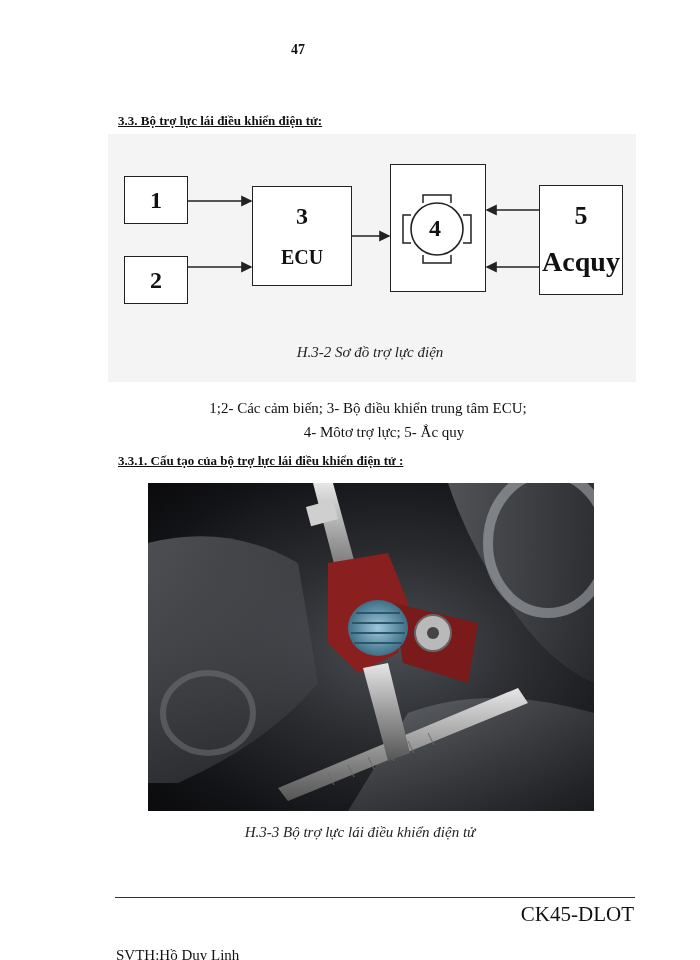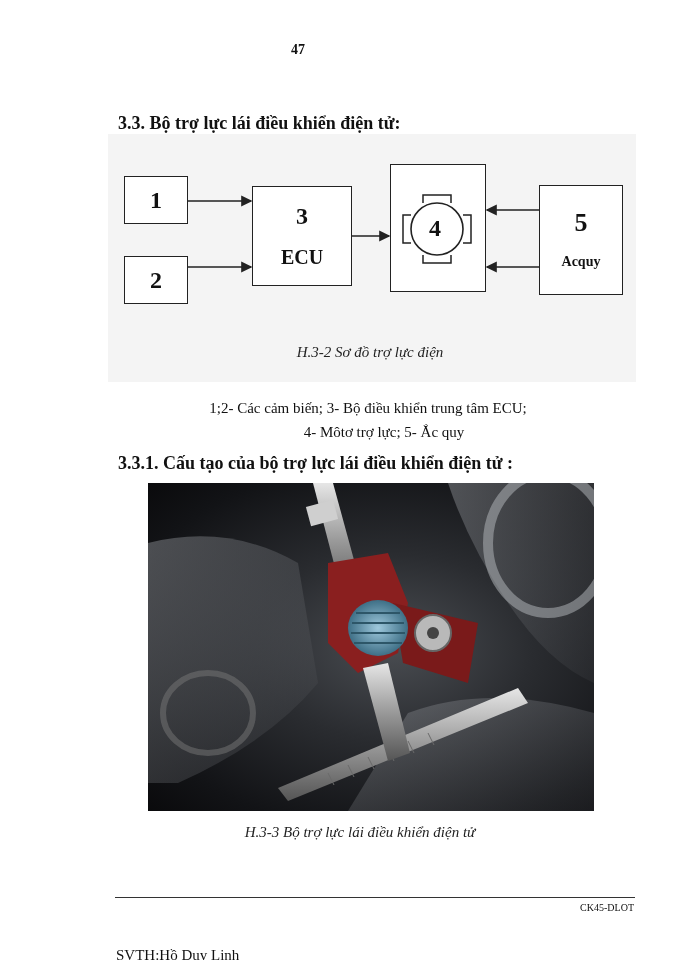--- a/index.html
+++ b/index.html
@@ -1,52 +1,52 @@
 <!DOCTYPE html>
 <html><head>
   <meta charset="utf-8">
   <style>
     * { margin: 0; padding: 0; box-sizing: border-box; }
     html, body { width: 700px; height: 960px; background: #ffffff; overflow: hidden; }
     body { position: relative; font-family: "Liberation Serif", "DejaVu Serif", serif; color: #111; }
 
     .page-number { position: absolute; top: 42px; left: 0; width: 596px; text-align: center; font-weight: bold; font-size: 14px; }
 
-    .h-section { position: absolute; left: 118px; font-weight: bold; font-size: 18px; }
+    .h-section { position: absolute; left: 118px; font-weight: bold; font-size: 13px; text-decoration: underline; }
     #h33 { top: 113px; }
     #h331 { top: 453px; }
 
     .diagram-panel { position: absolute; left: 108px; top: 134px; width: 528px; height: 248px; background: #f4f4f4; }
     .dbox { position: absolute; background: #ffffff; border: 1.6px solid #222; display: flex; align-items: center; justify-content: center; flex-direction: column; font-weight: bold; color: #111; }
     .dbox .num { font-size: 24px; line-height: 1; }
     .dbox .lbl { font-size: 20px; line-height: 1.1; margin-top: 18px; }
     #box1 { left: 16px; top: 42px; width: 64px; height: 48px; }
     #box2 { left: 16px; top: 122px; width: 64px; height: 48px; }
     #box3 { left: 144px; top: 52px; width: 100px; height: 100px; }
     #box4 { left: 282px; top: 30px; width: 96px; height: 128px; }
     #box5 { left: 431px; top: 51px; width: 84px; height: 110px; }
     #box5 .num { font-size: 26px; }
-    #box5 .lbl { font-size: 14px; }
+    #box5 .lbl { font-size: 28px; }
 
     .diagram-svg { position: absolute; left: 0; top: 0; }
 
     .fig-caption { position: absolute; left: 0; width: 700px; text-align: center; font-style: italic; font-size: 15px; color: #222; }
     #cap32 { top: 344px; left: 20px; width: 700px; }
     #cap33 { top: 824px; left: 10px; }
 
     .legend-line { position: absolute; left: 0; width: 700px; text-align: center; font-size: 15px; color: #111; }
     #leg1 { top: 400px; left: 18px; }
     #leg2 { top: 424px; left: 34px; }
 
     .photo { position: absolute; left: 148px; top: 483px; width: 446px; height: 328px; overflow: hidden;
       background: radial-gradient(ellipse at 55% 50%, #4a4d52 0%, #2a2c30 40%, #121316 80%, #0a0a0c 100%); }
 
     .footer-rule { position: absolute; left: 115px; top: 897px; width: 520px; height: 1px; background: #333; }
     .footer-left { position: absolute; left: 116px; top: 902px; font-size: 15px; margin-top: 45px; }
-    .footer-right { position: absolute; right: 66px; top: 902px; font-size: 10px; }
+    .footer-right { position: absolute; right: 66px; top: 902px; font-size: 21px; }
   </style>
 </head>
 <body>
 
 <div class="page-number">47</div>
 
 <div class="h-section" id="h33">3.3. Bộ trợ lực lái điều khiển điện tử:</div>
 
 <div class="diagram-panel">
   <svg class="diagram-svg" width="528" height="248">

